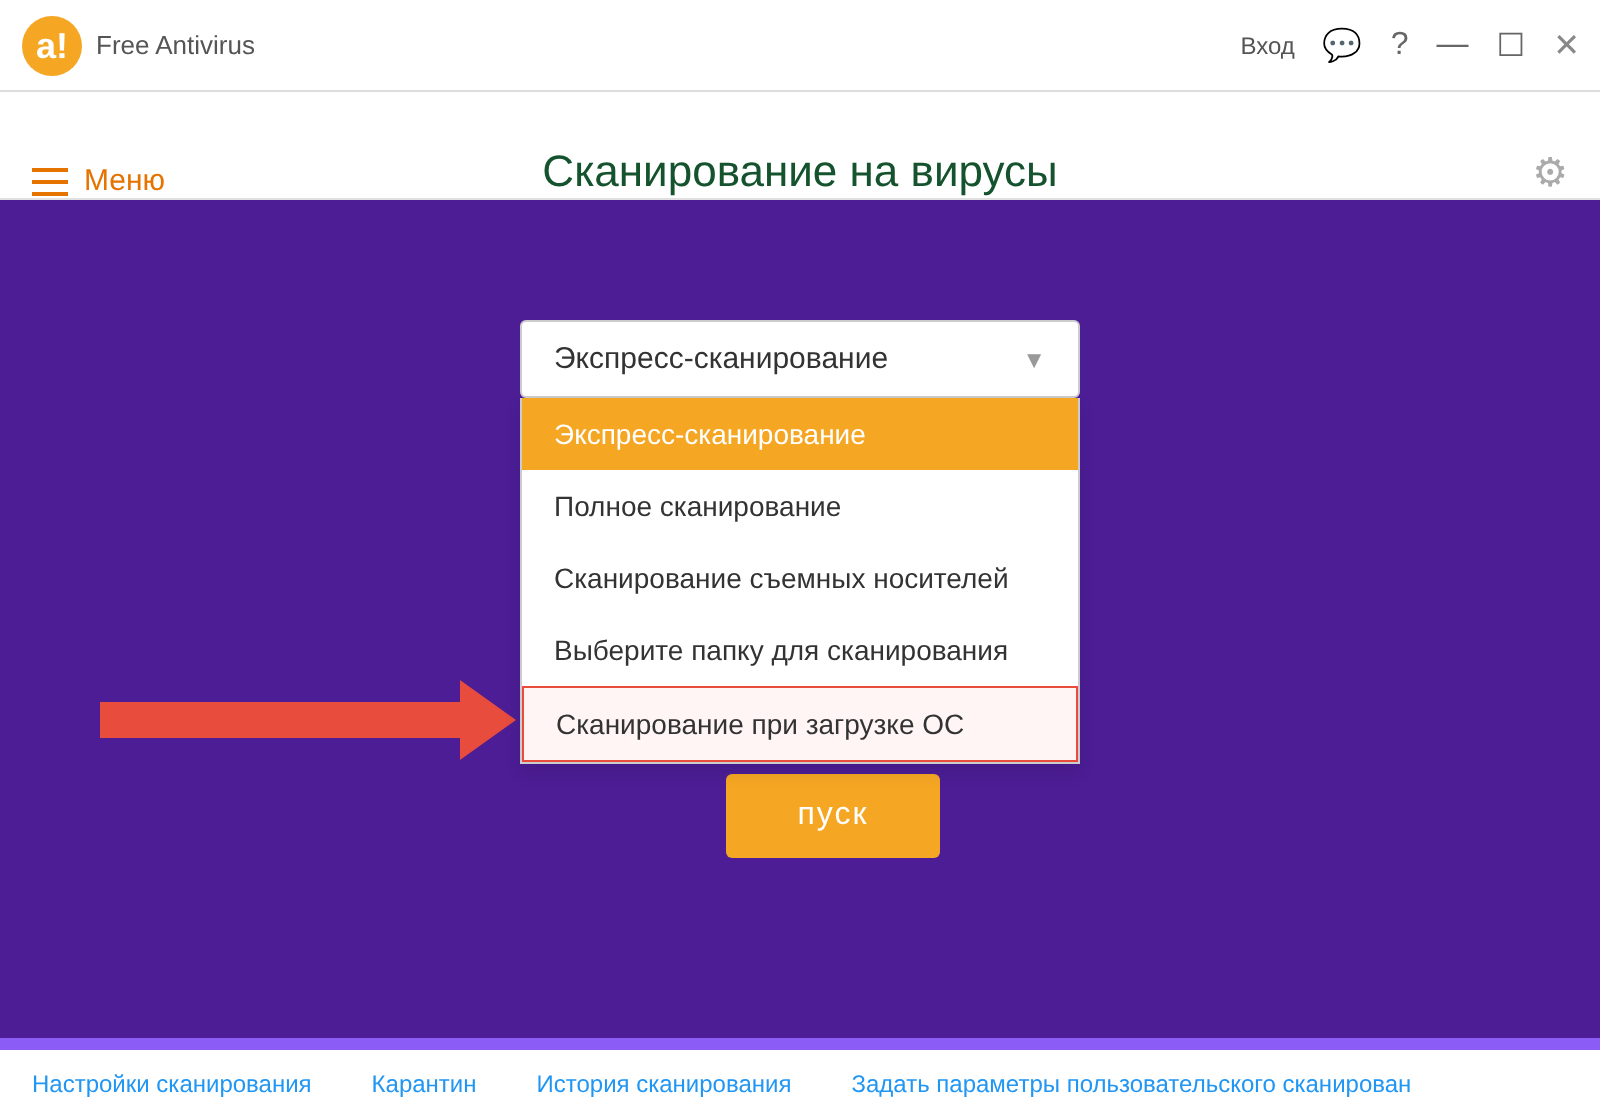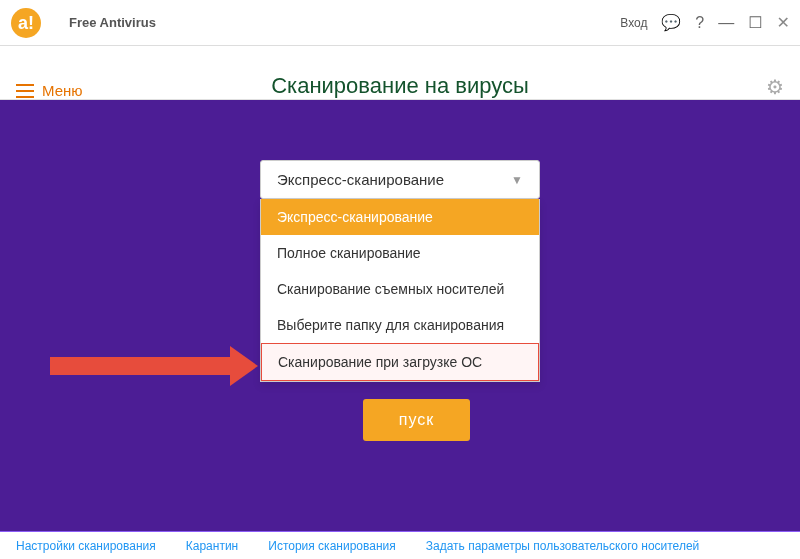--- a/index.html
+++ b/index.html
@@ -29,22 +29,21 @@
       gap: 6px;
     }
     .avast-logo {
       width: 32px;
       height: 32px;
     }
     .avast-logo svg { width: 32px; height: 32px; }
     .title-bar-appname {
       font-size: 13px;
       color: #555;
-      font-weight: 700;
-      margin-left: 21px;
+      font-weight: 400;
     }
     .title-bar-controls {
       margin-left: auto;
       display: flex;
       align-items: center;
       gap: 14px;
       justify-content: space-between;
     }
     .title-bar-btn {
       font-size: 12px;
@@ -222,22 +221,22 @@
       padding: 12px 36px;
       font-size: 16px;
       cursor: pointer;
       font-weight: 500;
       letter-spacing: 1px;
     }
 
     
     .footer-links {
       background: #fff;
-      border-top: 1px solid #8b5cf6;
-      height: 28px;
+      border-top: 6px solid #8b5cf6;
+      height: 40px;
       display: flex;
       align-items: center;
       padding: 0 16px;
       gap: 30px;
     }
     .footer-link {
       font-size: 12px;
       color: #2196f3;
       cursor: pointer;
       text-decoration: none;
@@ -310,14 +309,14 @@
 
   <div class="start-btn-wrapper">
     <button class="start-btn">пуск</button>
   </div>
 </div>
 
 <div class="footer-links">
   <a class="footer-link">Настройки сканирования</a>
   <a class="footer-link">Карантин</a>
   <a class="footer-link">История сканирования</a>
-  <a class="footer-link">Задать параметры пользовательского носителей</a>
+  <a class="footer-link">Задать параметры пользовательского сканирован</a>
 </div>
 
 </body></html>

